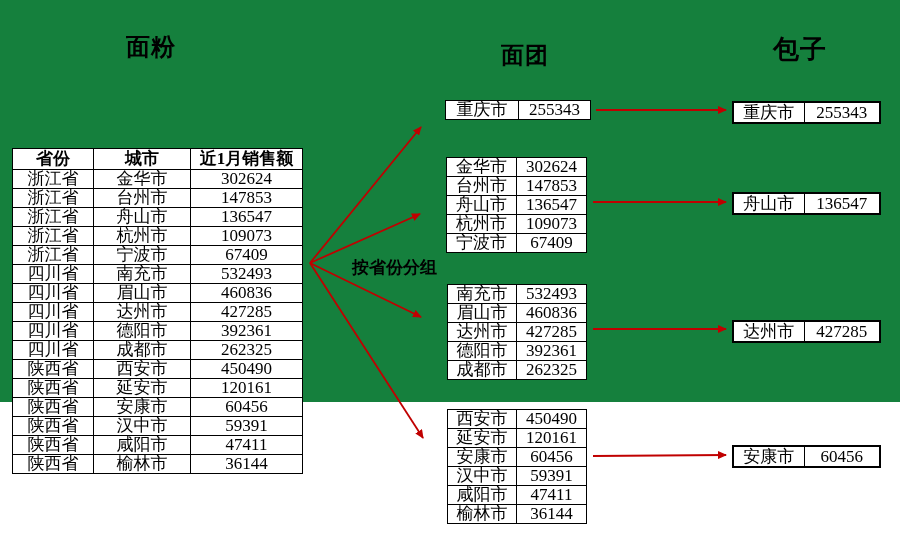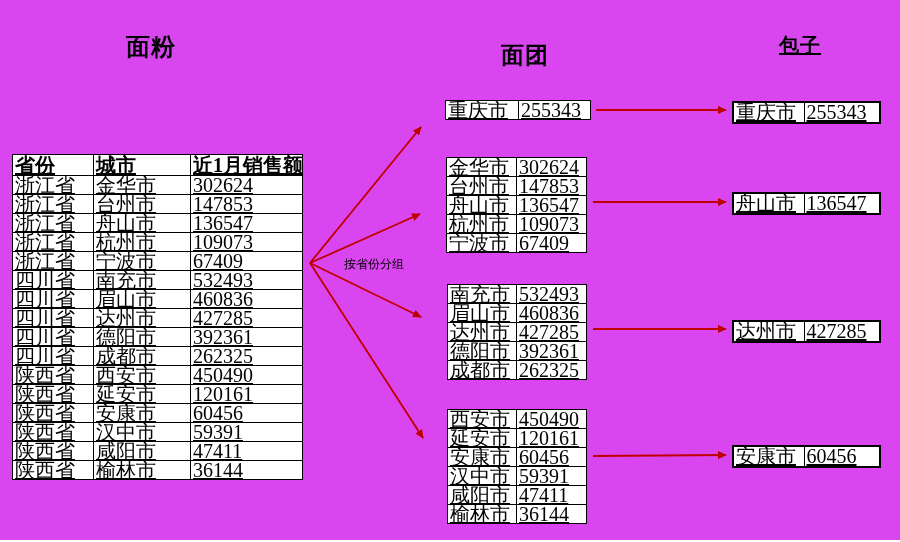--- a/index.html
+++ b/index.html
@@ -2,51 +2,52 @@
 <html><head>
 <meta charset="utf-8">
 <style>
   * { margin:0; padding:0; box-sizing:border-box; }
   html,body { background:#ffffff; }
   body {
     width:900px; height:542px; overflow:hidden;
     font-family:"DejaVu Sans","Liberation Sans",sans-serif;
     color:#000;
   }
-  .canvas { position:relative; width:900px; height:540px; background:#d946ef; }
+  .canvas { position:relative; width:900px; height:402px; background:#15803d; }
 
   svg.arrow-layer { position:absolute; left:0; top:0; width:900px; height:542px; pointer-events:none; }
 
   .stage-title {
     position:absolute; transform:translateX(-50%);
     font-weight:bold; font-size:24px; letter-spacing:1px;
     font-family:"DejaVu Sans","Liberation Sans",sans-serif;
     white-space:nowrap;
   }
   .note-label {
-    position:absolute; font-weight:normal; font-size:12px;
+    position:absolute; font-weight:bold; font-size:17px;
     font-family:"DejaVu Sans","Liberation Sans",sans-serif;
     white-space:nowrap;
+    margin-left:8px;
   }
 
   table.tbl {
     position:absolute; border-collapse:collapse; table-layout:fixed;
     font-family:"Liberation Serif","DejaVu Serif",serif;
-    font-size:20px; text-align:left; background:#ffffff;text-decoration:underline;
+    font-size:17px; text-align:center; background:#ffffff;
   }
   .tbl td, .tbl th {
     border:1px solid #000; padding:0 2px;
     height:18px; line-height:18px;
     overflow:hidden; white-space:nowrap;
   }
   .tbl th { font-weight:bold; height:20px; line-height:20px; }
   table.result-tbl { border:2px solid #000; }
   table.result-tbl td { height:19px; line-height:19px; }
 
-  .src { left:12px;  top:154px; width:290px; }
+  .src { left:12px;  top:148px; width:290px; }
   .g1  { left:445px; top:100px; width:145px; }
   .g2  { left:446px; top:157px; width:140px; }
   .g3  { left:447px; top:284px; width:139px; }
   .g4  { left:447px; top:409px; width:139px; }
   .r1  { left:732px; top:101px; width:147px; }
   .r2  { left:732px; top:192px; width:147px; }
   .r3  { left:732px; top:320px; width:147px; }
   .r4  { left:732px; top:445px; width:147px; }
 </style>
 </head>
@@ -65,21 +66,21 @@
     <line class="arrow-line" x1="310" y1="263" x2="421" y2="317" stroke-width="1.8" marker-end="url(#ah)" stroke="#c00000"></line>
     <line class="arrow-line" x1="310" y1="263" x2="423" y2="438" stroke-width="1.8" marker-end="url(#ah)" stroke="#c00000"></line>
     <line class="arrow-line" x1="596" y1="110" x2="726" y2="110" stroke-width="1.8" marker-end="url(#ah)" stroke="#c00000"></line>
     <line class="arrow-line" x1="593" y1="202" x2="726" y2="202" stroke-width="1.8" marker-end="url(#ah)" stroke="#c00000"></line>
     <line class="arrow-line" x1="593" y1="329" x2="726" y2="329" stroke-width="1.8" marker-end="url(#ah)" stroke="#c00000"></line>
     <line class="arrow-line" x1="593" y1="456" x2="726" y2="455" stroke-width="1.8" marker-end="url(#ah)" stroke="#c00000"></line>
   </svg>
 
   <div class="stage-title" style="left:151px; top:31px;">面粉</div>
   <div class="stage-title" style="left:525px; top:32px; font-size:23px;margin-top:8px;">面团</div>
-  <div class="stage-title" style="left:800px; top:32px; font-size:20px;text-decoration:underline;">包子</div>
+  <div class="stage-title" style="left:800px; top:32px; font-size:26px;">包子</div>
 
   <div class="note-label" style="left:344px; top:256px;">按省份分组</div>
 
   <table class="tbl src">
     <colgroup>
         <col style="width:81px">
         <col style="width:97px">
         <col style="width:112px">
       </colgroup>
     <thead>

